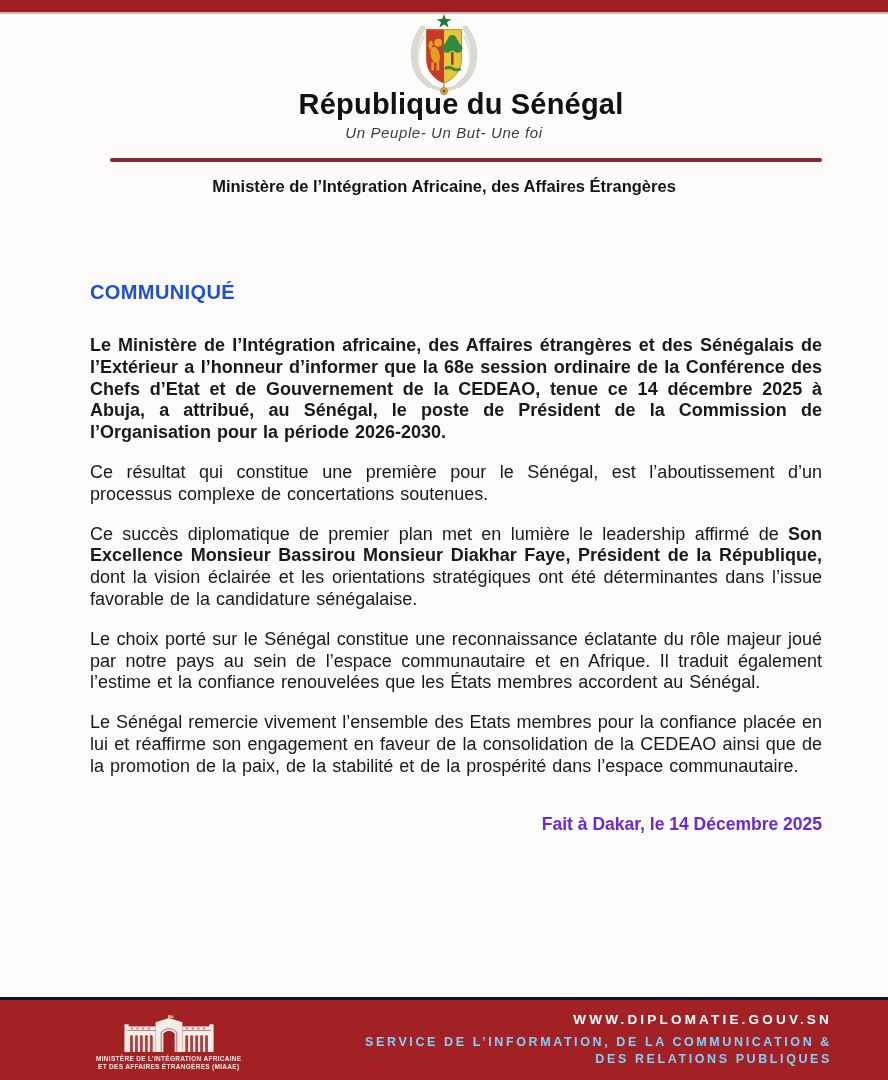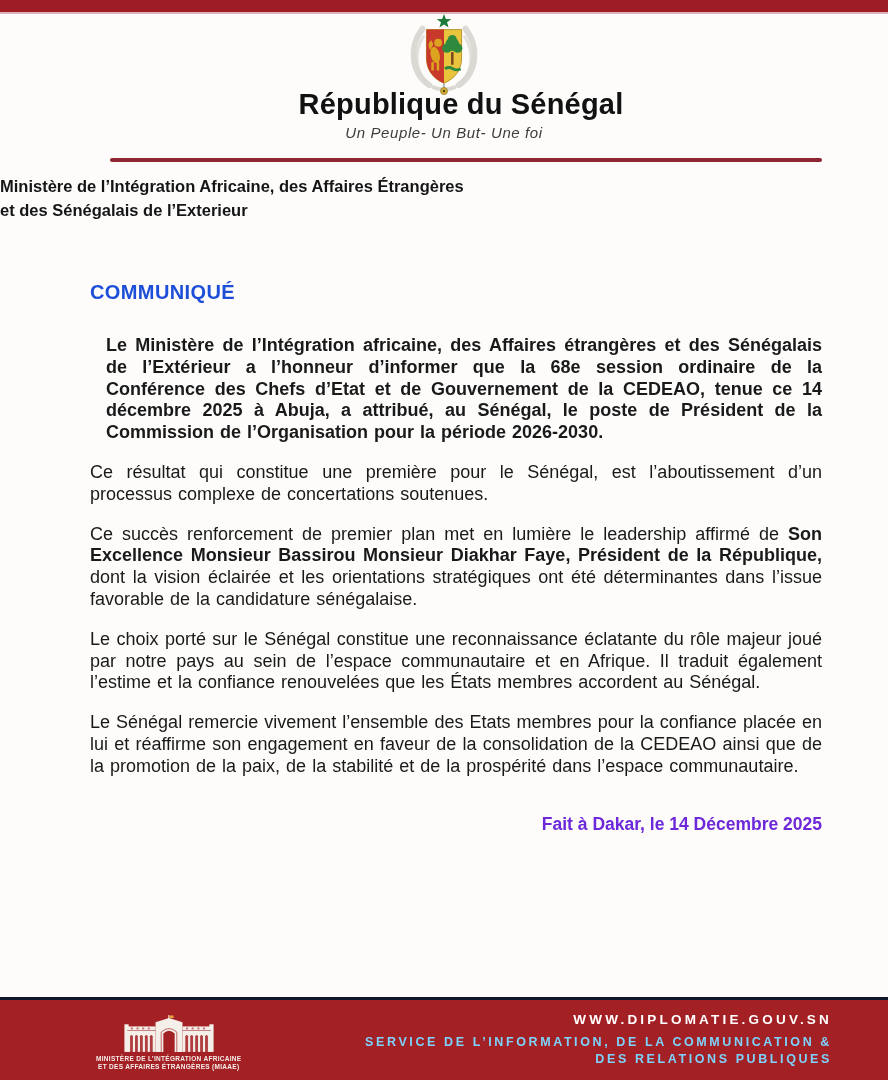--- a/index.html
+++ b/index.html
@@ -45,20 +45,21 @@
     letter-spacing: 0.6px;
   }
   .divider {
     position: absolute; top: 158px; left: 110px;
     width: 712px; height: 4px;
     background: #8e2733;
     border-radius: 2px;
   }
   .ministry {
     position: absolute; top: 174px; left: 0; right: 0;
+    text-align: center;
     font-size: 16.5px; font-weight: bold; color: #151515;
     line-height: 24px;
   }
 
   
   .doc-body {
     position: absolute; top: 281px; left: 90px;
     width: 732px;
     color: #191919;
   }
@@ -68,21 +69,21 @@
     margin: 0 0 31px 0;
     color: #1d4ed8;
   }
   .doc-body p {
     font-size: 18px;
     line-height: 21.8px;
     text-align: justify;
     margin: 0 0 18px 0;
     word-spacing: 1px;
   }
-  .doc-body p.bold { font-weight: bold; margin-left: 16px; }
+  .doc-body p.bold { font-weight: bold; }
   .dateline {
     margin-top: 36px;
     text-align: right;
     font-size: 17.5px;
     font-weight: bold;
     color: #6d28d9;
   }
 
   
   .footer {
@@ -173,31 +174,30 @@
     </svg>
   </div>
 
   <h1 class="country-title">République du Sénégal</h1>
   <div class="motto">Un Peuple- Un But- Une foi</div>
 
   <div class="divider"></div>
 
   <div class="ministry">
     <div>Ministère de l’Intégration Africaine, des Affaires Étrangères</div>
-    <div>et des Sénégalais de l’Exterieur</div>
   </div>
 
   <main class="doc-body">
     <h2 class="doc-title">COMMUNIQUÉ</h2>
 
     <p class="bold">Le Ministère de l’Intégration africaine, des Affaires étrangères et des Sénégalais de l’Extérieur a l’honneur d’informer que la 68e session ordinaire de la Conférence des Chefs d’Etat et de Gouvernement de la CEDEAO, tenue ce 14 décembre 2025 à Abuja, a attribué, au Sénégal, le poste de Président de la Commission de l’Organisation pour la période 2026-2030.</p>
 
     <p>Ce résultat qui constitue une première pour le Sénégal, est l’aboutissement d’un processus complexe de concertations soutenues.</p>
 
-    <p><span>Ce succès renforcement de premier plan met en lumière le leadership affirmé de </span><strong>Son Excellence Monsieur Bassirou Monsieur Diakhar Faye, Président de la République,</strong><span> dont la vision éclairée et les orientations stratégiques ont été déterminantes dans l’issue favorable de la candidature sénégalaise.</span></p>
+    <p><span>Ce succès diplomatique de premier plan met en lumière le leadership affirmé de </span><strong>Son Excellence Monsieur Bassirou Monsieur Diakhar Faye, Président de la République,</strong><span> dont la vision éclairée et les orientations stratégiques ont été déterminantes dans l’issue favorable de la candidature sénégalaise.</span></p>
 
     <p>Le choix porté sur le Sénégal constitue une reconnaissance éclatante du rôle majeur joué par notre pays au sein de l’espace communautaire et en Afrique. Il traduit également l’estime et la confiance renouvelées que les États membres accordent au Sénégal.</p>
 
 
     <p>Le Sénégal remercie vivement l’ensemble des Etats membres pour la confiance placée en lui et réaffirme son engagement en faveur de la consolidation de la CEDEAO ainsi que de la promotion de la paix, de la stabilité et de la prospérité dans l’espace communautaire.</p>
 
     <div class="dateline">Fait à Dakar, le 14 Décembre 2025</div>
   </main>
 
   <footer class="footer">

